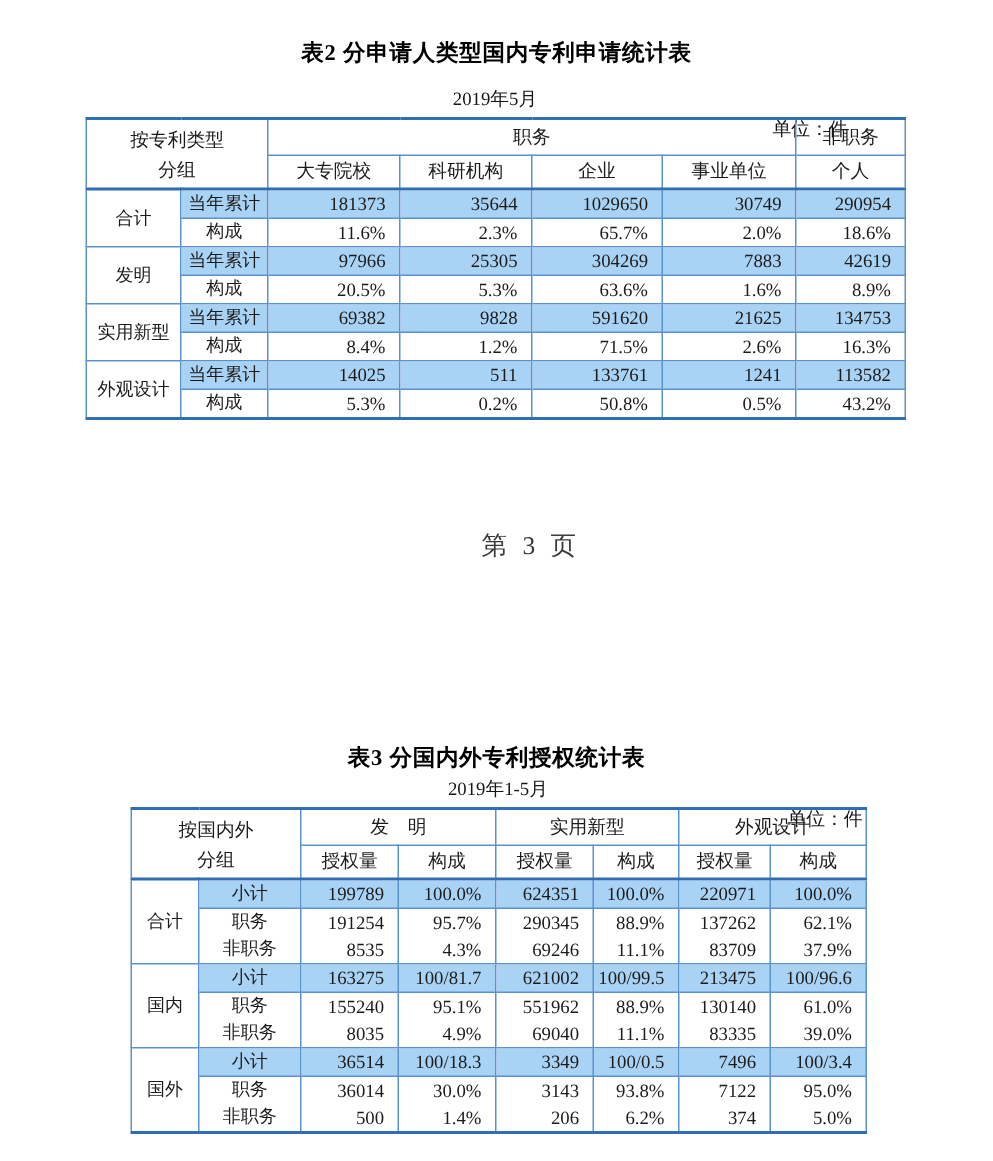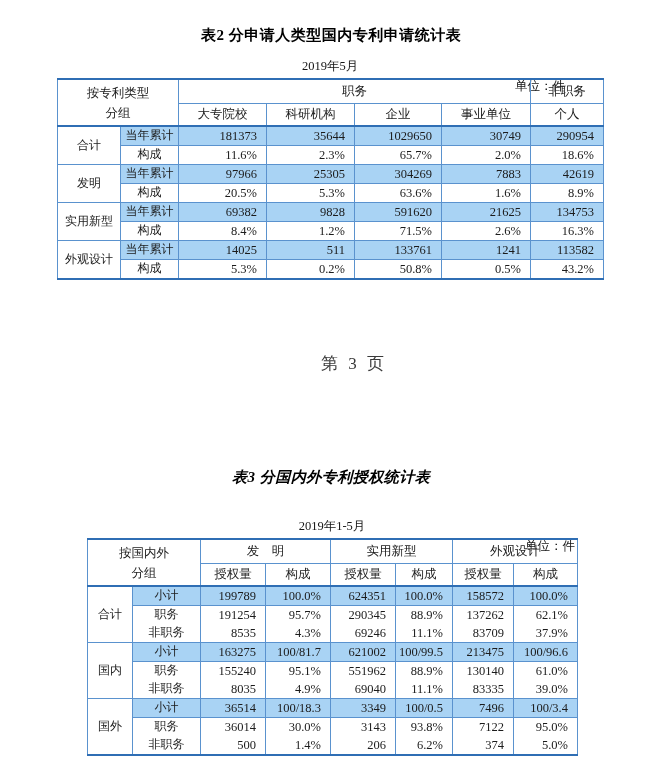--- a/index.html
+++ b/index.html
@@ -14,21 +14,21 @@
     width:662px; height:774px; position:relative; overflow:hidden;
     background:#ffffff;
     font-family:"Liberation Serif","DejaVu Serif",serif;
     color:var(--txt);
   }
   .page-title {
     position:absolute; left:0; width:662px; text-align:center;
     font-weight:bold; font-size:15px; color:#000; letter-spacing:0.5px;
   }
   #t2-title { top:26px; }
-  #t3-title { top:468px;font-style:italic; }
+  #t3-title { top:496px; }
 
   .caption-row { position:absolute; height:16px; font-size:12.5px; color:#151515; }
   #t2-caption { left:57px; width:546px; top:58px; }
   #t3-caption { left:87px; width:490px; top:518px; }
   .caption-period { position:absolute; left:50%; transform:translateX(-50%); white-space:nowrap; }
   .caption-unit { position:absolute; white-space:nowrap;margin-top:20px; }
   #t2-caption .caption-unit { right:38px; }
   #t3-caption .caption-unit { right:2px; }
 
   table {
@@ -211,21 +211,21 @@
       </tr>
     </thead>
   <tbody>
       <tr class="grp-start">
         <td class="lbl" rowspan="3">合计</td>
         <td class="lbl hl-cell">小计</td>
         <td class="num hl-cell">199789</td>
         <td class="num hl-cell">100.0%</td>
         <td class="num hl-cell">624351</td>
         <td class="num hl-cell">100.0%</td>
-        <td class="num hl-cell">158572</td>
+        <td class="num hl-cell">220971</td>
         <td class="num hl-cell">100.0%</td>
       </tr>
       <tr>
         <td class="lbl">职务</td>
         <td class="num">191254</td>
         <td class="num">95.7%</td>
         <td class="num">290345</td>
         <td class="num">88.9%</td>
         <td class="num">137262</td>
         <td class="num">62.1%</td>

